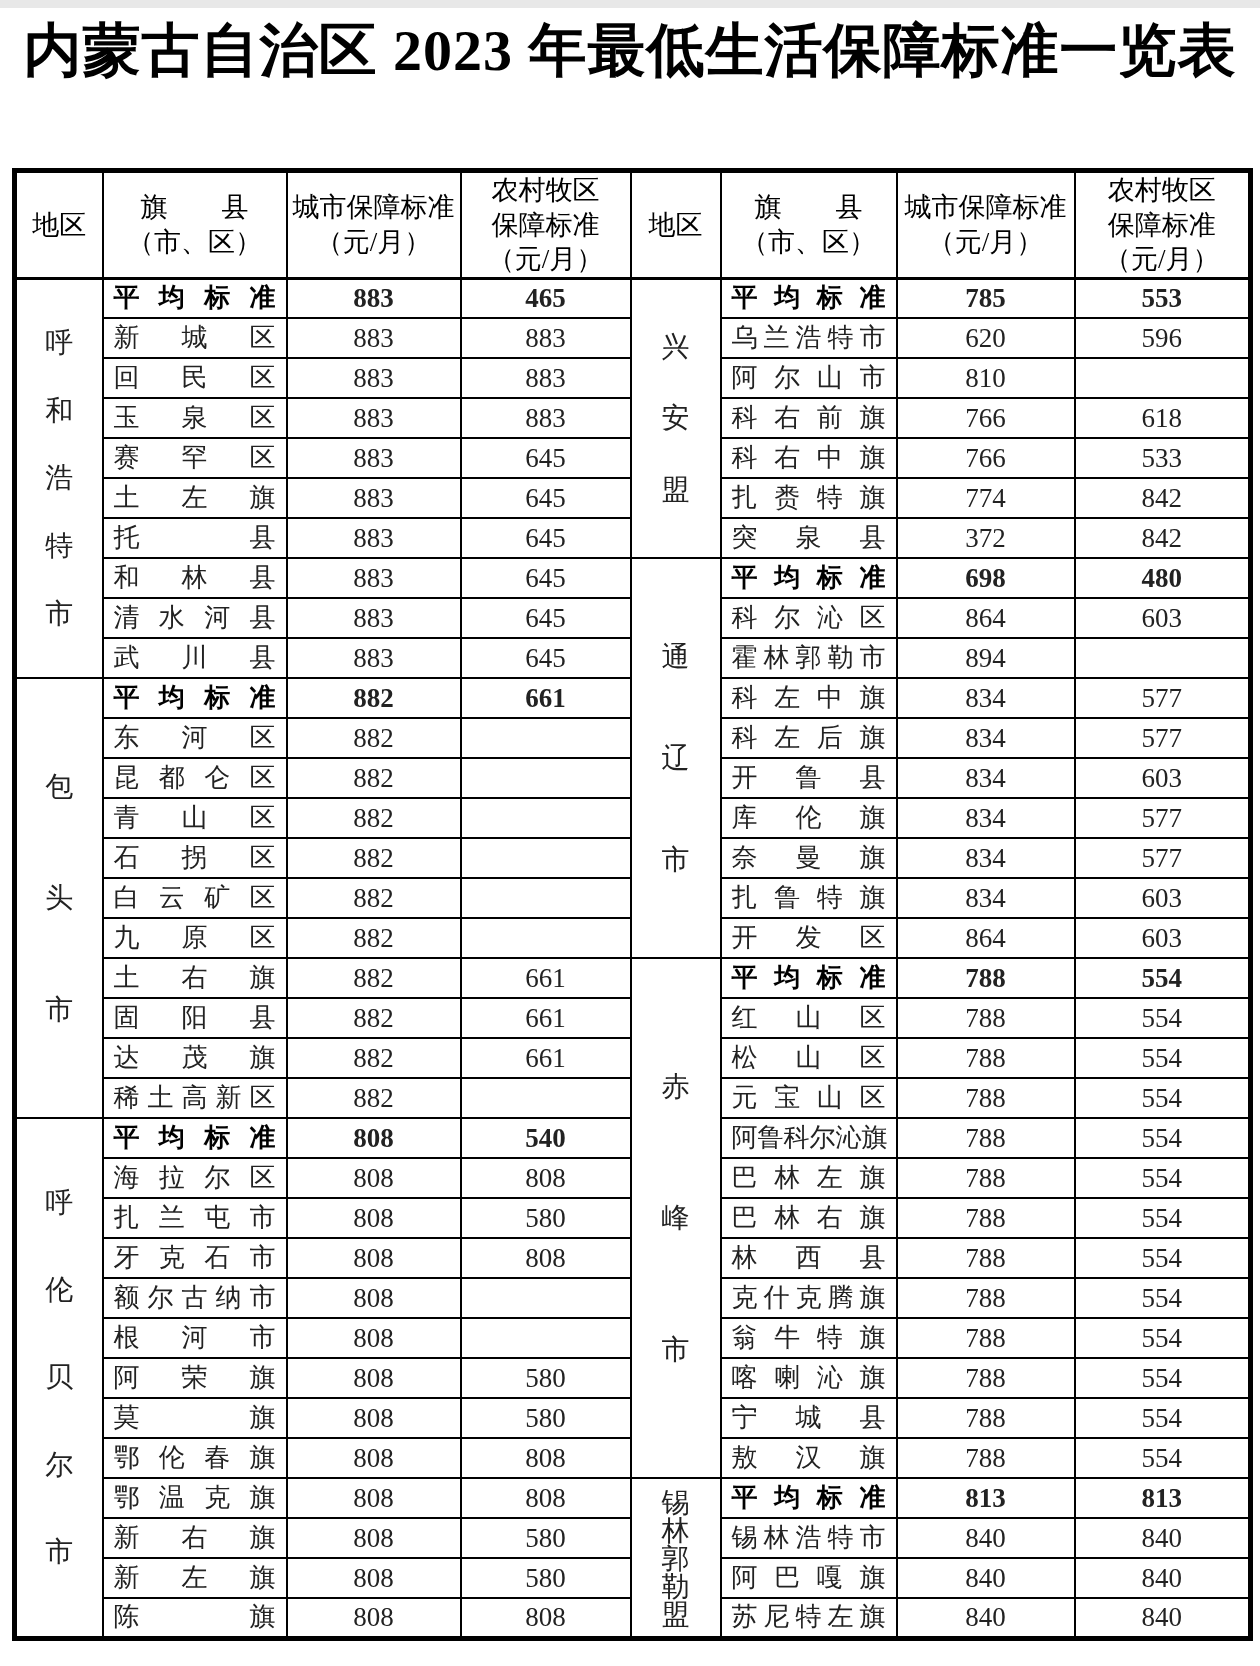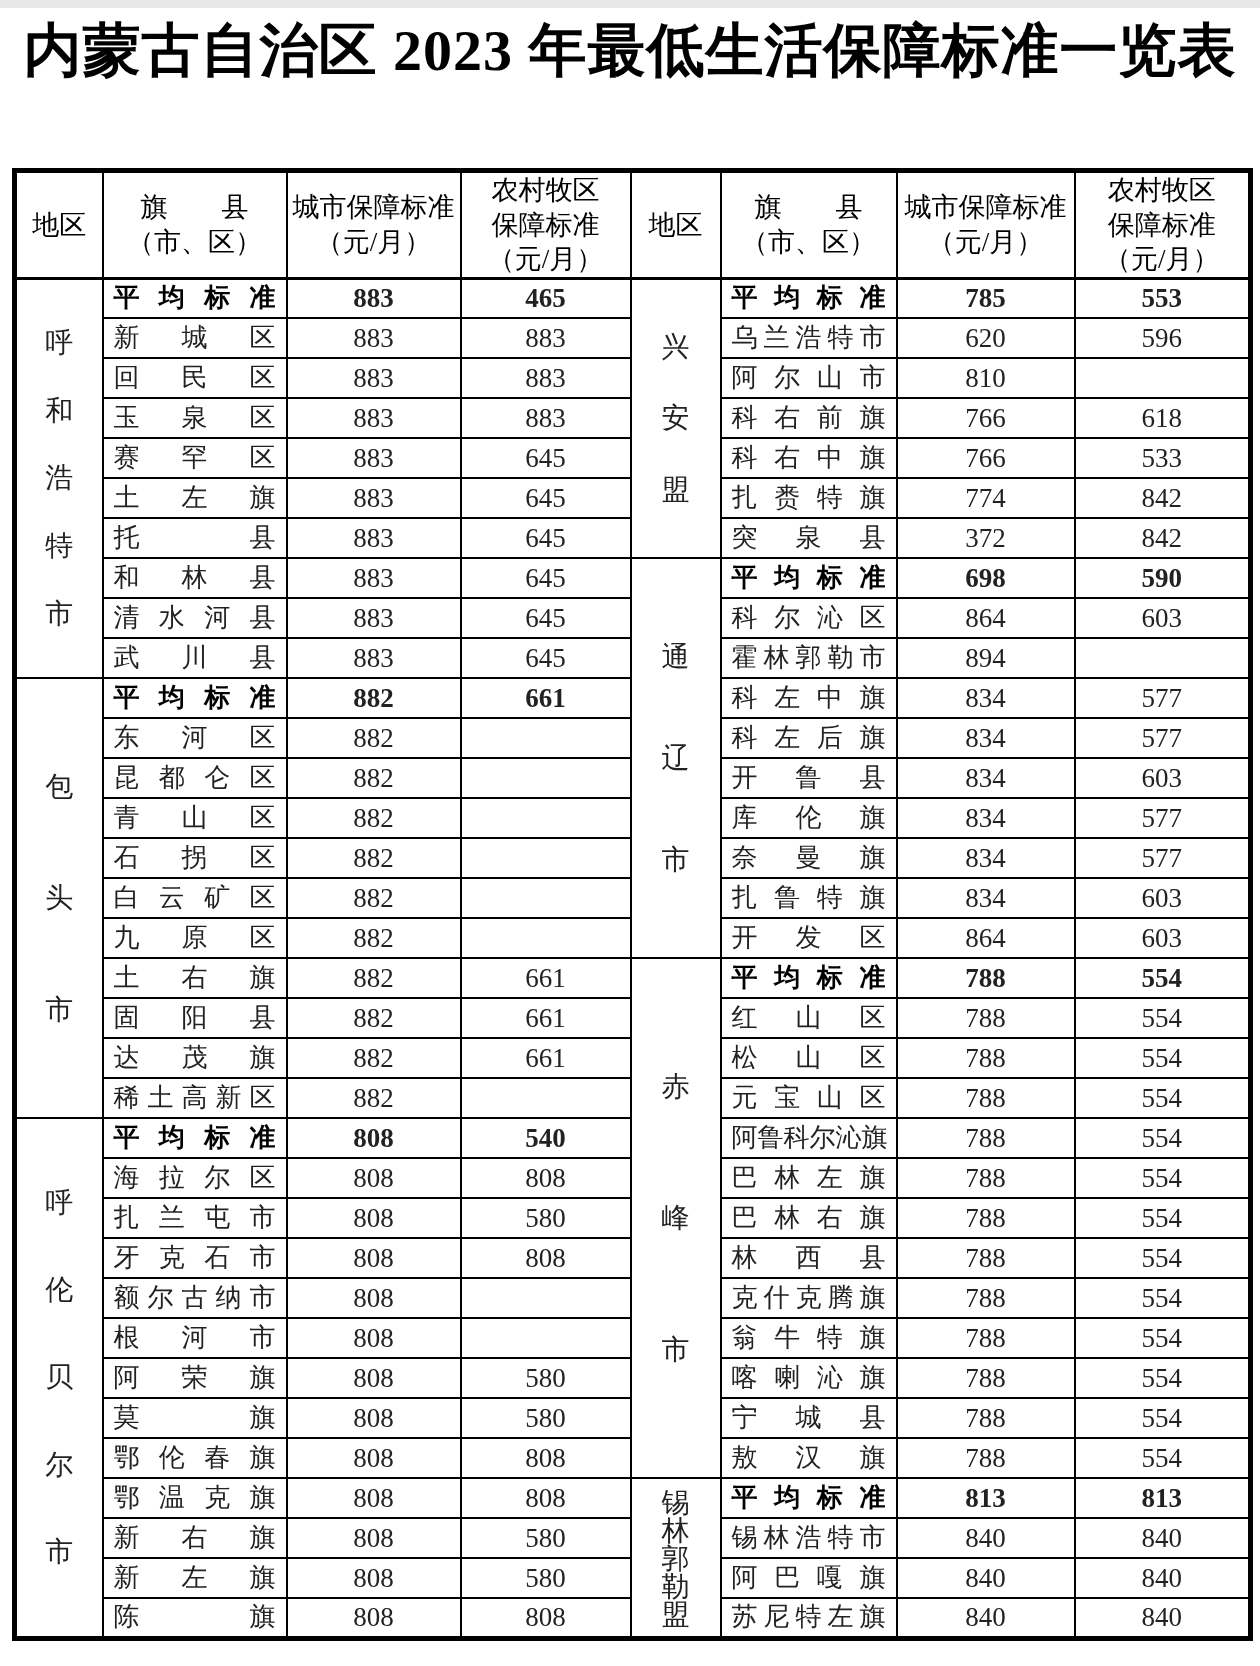--- a/index.html
+++ b/index.html
@@ -274,21 +274,21 @@
           </td>
           <td class="name-cell grp-top bold">
             <div class="nm">
               <span>平</span>
               <span>均</span>
               <span>标</span>
               <span>准</span>
             </div>
           </td>
           <td class="num-cell grp-top bold">698</td>
-          <td class="num-cell grp-top bold">590</td>
+          <td class="num-cell grp-top bold">480</td>
         </tr>
         <tr>
           <td class="name-cell">
             <div class="nm">
               <span>清</span>
               <span>水</span>
               <span>河</span>
               <span>县</span>
             </div>
           </td>

